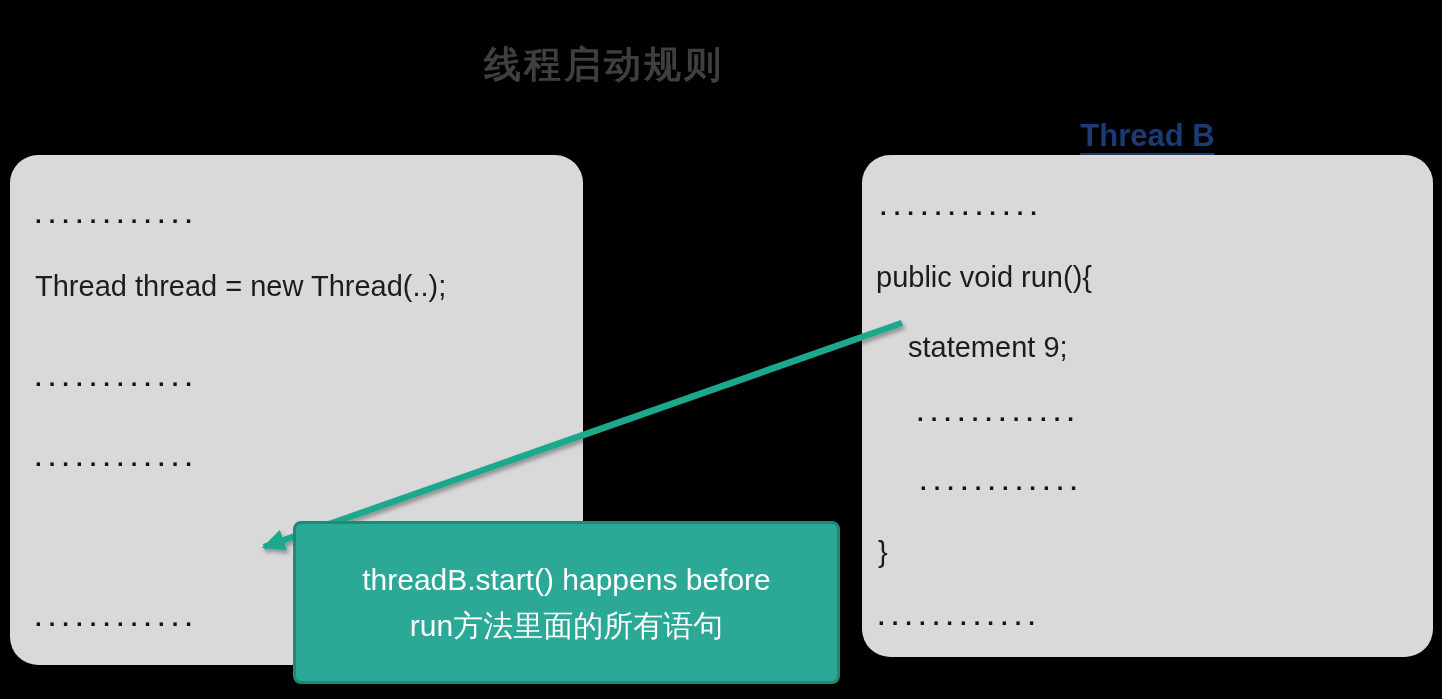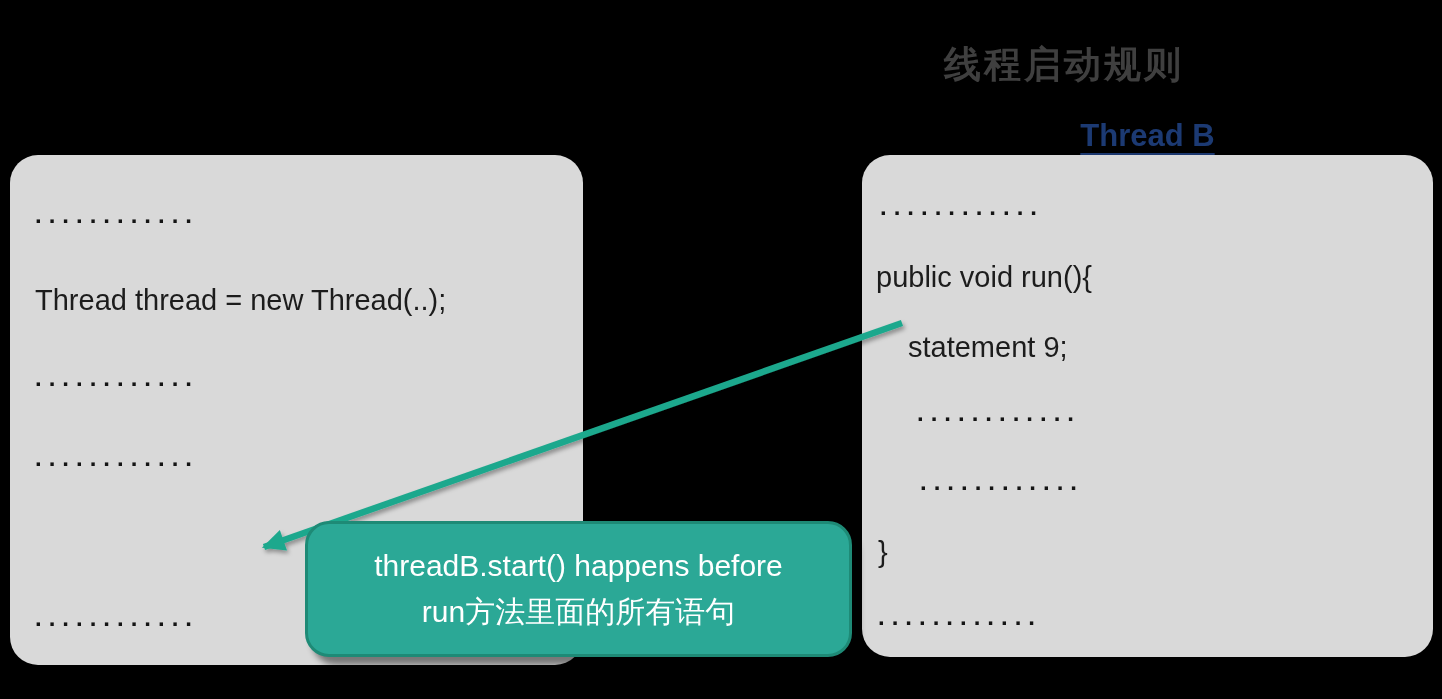--- a/index.html
+++ b/index.html
@@ -7,26 +7,27 @@
     position: relative;
     width: 1442px;
     height: 699px;
     background: #000000;
     overflow: hidden;
     font-family: "Liberation Sans", sans-serif;
   }
   .diagram-title {
     position: absolute;
     top: 40px; left: 0; width: 1184px;
-    text-align: right;
+    text-align: center;
     font-size: 37px;
     font-weight: 700;
     letter-spacing: 3px;
     color: #3f3f3f;
     white-space: nowrap;
+    padding-left: 12px;
   }
   .thread-label {
     position: absolute;
     top: 96px;
     text-align: center;
     font-size: 31px;
     font-weight: 700;
     color: #1c3a73;
     text-decoration: underline;
     text-decoration-thickness: 3px;
@@ -64,26 +65,26 @@
   .arrow-svg {
     position: absolute;
     top: 0; left: 0;
     width: 1442px; height: 699px;
     pointer-events: none;
     z-index: 5;
   }
 
   .callout {
     position: absolute;
-    left: 305px; top: 521px;
-    width: 547px; height: 136px;
+    left: 293px; top: 521px;
+    width: 547px; height: 163px;
     box-sizing: border-box;
     background: #2ba896;
     border: 3px solid #1e8a76;
-    border-radius: 24px;
+    border-radius: 8px;
     box-shadow: 7px 8px 6px rgba(0,0,0,0.45);
     display: flex;
     flex-direction: column;
     justify-content: center;
     align-items: center;
     gap: 12px;
     z-index: 6;
   }
   .callout-line {
     color: #ffffff;
@@ -97,21 +98,21 @@
 <body>
 
 <div class="canvas">
 
   <div class="diagram-title">线程启动规则</div>
 
   <div class="thread-label b">Thread B</div>
 
   <div class="code-box left">
     <div class="code-line dots" style="left:25px; top:38px;">............</div>
-    <div class="code-line" style="left:25px; top:123px;">Thread thread = new Thread(..);</div>
+    <div class="code-line" style="left:25px; top:109px;">Thread thread = new Thread(..);</div>
     <div class="code-line dots" style="left:25px; top:201px;">............</div>
     <div class="code-line dots" style="left:25px; top:281px;">............</div>
     <div class="code-line dots" style="left:25px; top:441px;">............</div>
   </div>
 
   <div class="code-box right">
     <div class="code-line dots" style="left:18px; top:30px;">............</div>
     <div class="code-line" style="left:14px; top:100px;">public void run(){</div>
     <div class="code-line" style="left:46px; top:170px;">statement 9;</div>
     <div class="code-line dots" style="left:55px; top:236px;">............</div>

